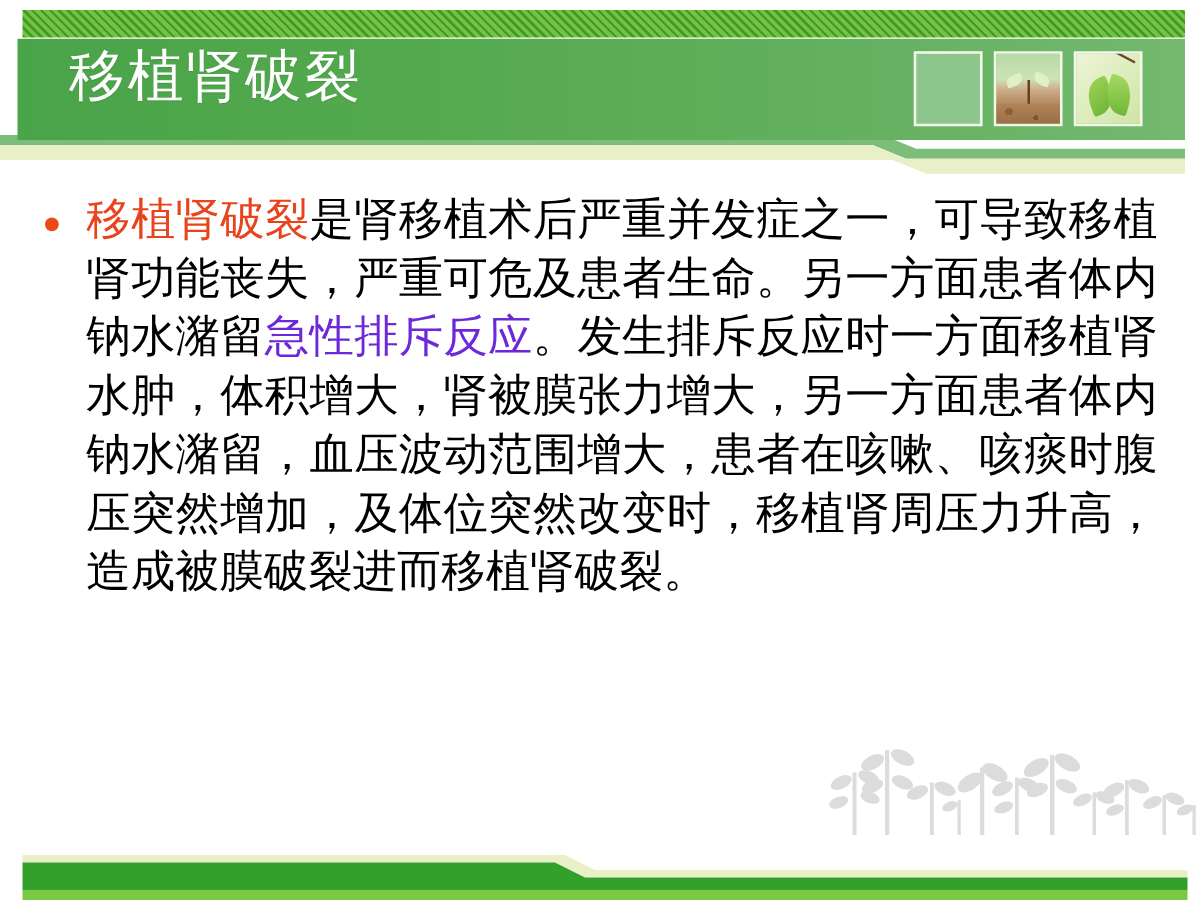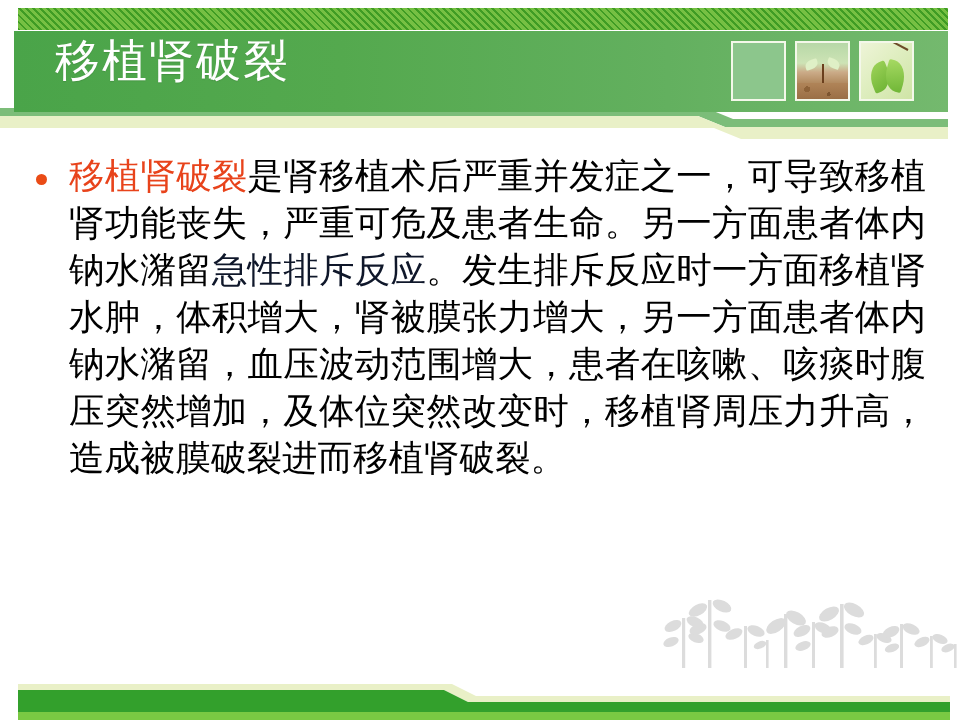--- a/index.html
+++ b/index.html
@@ -74,21 +74,21 @@
     margin-top:22px;margin-right:22px;flex:0 0 auto;
   }
   .para{
     flex:1 1 auto;
     font-family:"DejaVu Serif","Liberation Serif",serif;
     font-size:35.5px;line-height:47px;color:#000000;
     text-align:justify;text-justify:inter-ideograph;
     letter-spacing:0px;
   }
   .hl-red{color:#e8431b;}
-  .hl-pink{color:#0f172a;}
+  .hl-pink{color:#6d28d9;}
 
   
   .grass{position:absolute;left:660px;bottom:52px;width:300px;height:72px;z-index:2;}
 
   
   .bottom-wrap{position:absolute;left:0;bottom:0;width:960px;height:58px;z-index:3;}
 </style>
 </head>
 <body>
 

